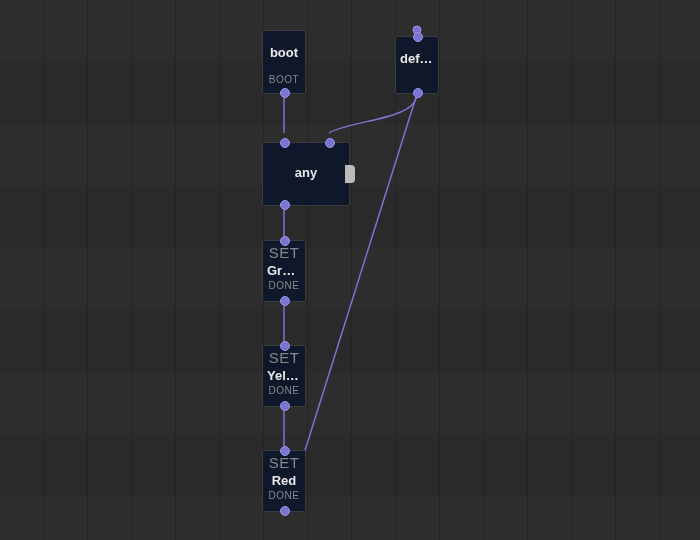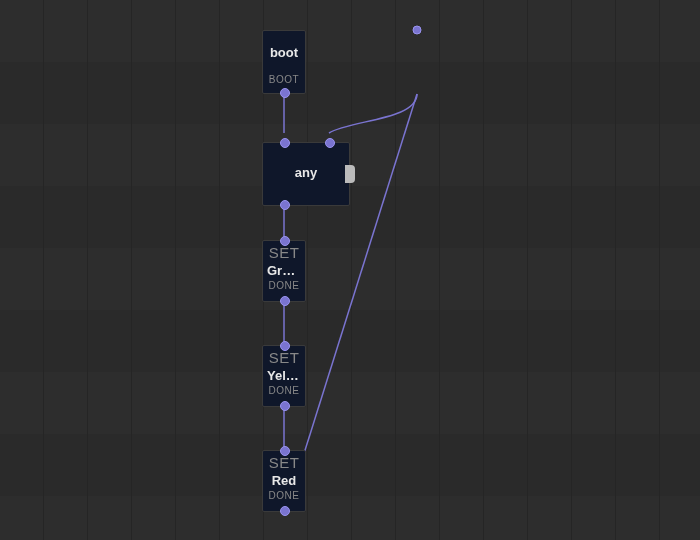--- a/index.html
+++ b/index.html
@@ -44,20 +44,25 @@
     <path d="M284,408 L284,450"></path>
     <path d="M417,94 L417,94 L285,514"></path>
   </svg>
 
   <div class="node big" style="left:262px;top:30px;width:44px;height:64px;">
     <div class="main-lbl">boot</div>
     <div class="bot-lbl" style="margin-top:14px;">BOOT</div>
     <div class="port" style="left:17px;bottom:-5px;"></div>
   </div>
 
+  <div class="node big" style="left:395px;top:36px;width:44px;height:58px;">
+    <div class="main-lbl">defe…</div>
+    <div class="port" style="left:17px;top:-5px;"></div>
+    <div class="port" style="left:17px;bottom:-5px;"></div>
+  </div>
 
   <div class="node big" style="left:262px;top:142px;width:88px;height:64px;">
     <div class="main-lbl" style="margin-top:22px;">any</div>
     <div class="port" style="left:17px;top:-5px;"></div>
     <div class="port" style="left:62px;top:-5px;"></div>
     <div class="port" style="left:17px;bottom:-5px;"></div>
     <div class="side-port" style="top:22px;"></div>
   </div>
 
   <div class="node" style="left:262px;top:240px;width:44px;height:62px;">

